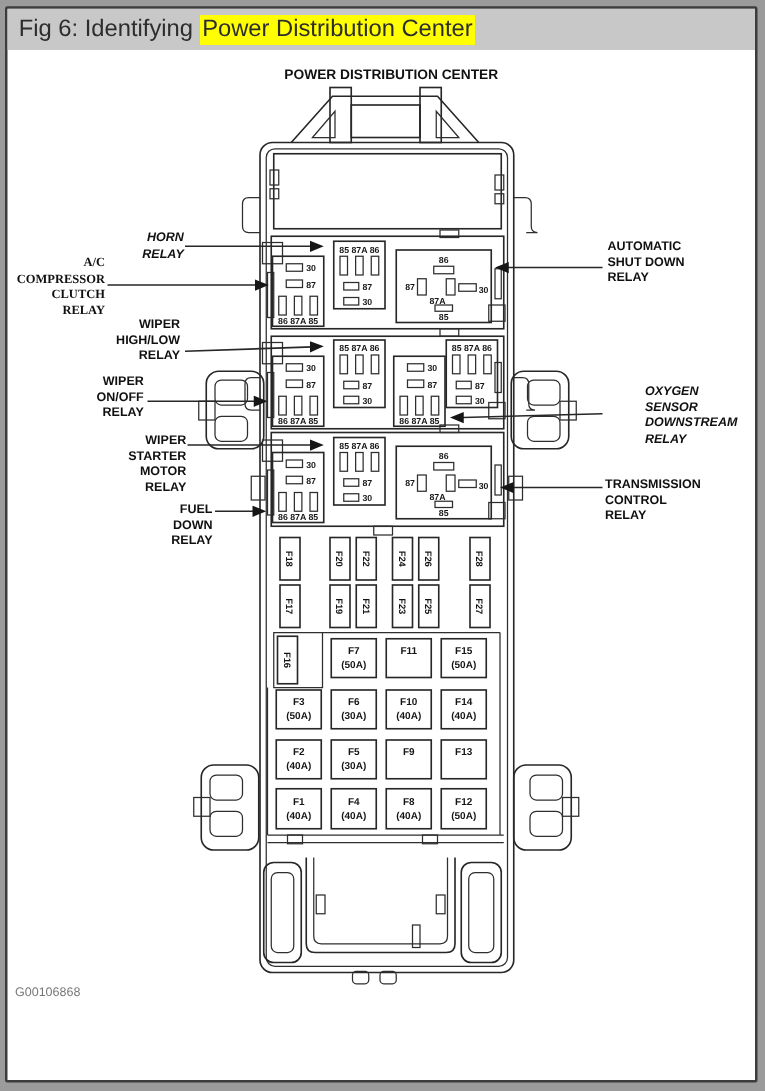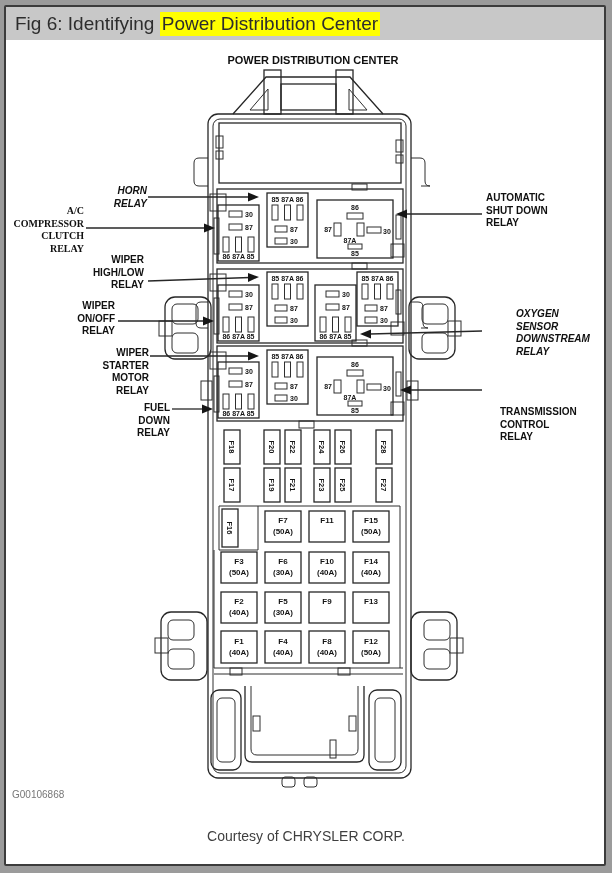--- a/index.html
+++ b/index.html
@@ -54,21 +54,21 @@
   <div class="lbl r" style="right:442px;top:402px;">FUEL
 DOWN
 RELAY</div>
   <div class="lbl" style="left:486px;top:192px;">AUTOMATIC
 SHUT DOWN
 RELAY</div>
   <div class="lbl" style="left:516px;top:308px;font-style:italic;">OXYGEN
 SENSOR
 DOWNSTREAM
 RELAY</div>
-  <div class="lbl" style="left:500px;top:382px;margin-top:24px;">TRANSMISSION
+  <div class="lbl" style="left:484px;top:382px;">TRANSMISSION
 CONTROL
 RELAY</div>
 
   <svg width="612" height="873" viewBox="0 0 612 873">
 
     <g>
       <path class="ln" d="M233,114 L266,77 L350,77 L383,114"></path>
       <rect class="ln" x="264" y="70" width="17" height="44"></rect>
       <rect class="ln" x="336" y="70" width="17" height="44"></rect>
       <rect class="ln" x="281" y="84" width="55" height="26"></rect>
@@ -383,14 +383,13 @@
       <path class="ln" d="M150,356 H250"></path>
         <polygon class="fil" points="259,356 248,351.5 248,360.5"></polygon>
       <path class="ln" d="M172,409 H204"></path>
         <polygon class="fil" points="213,409 202,404.5 202,413.5"></polygon>
       <path class="ln" d="M410,390 H482"></path>
         <polygon class="fil" points="400,390 411,385.5 411,394.5"></polygon>
     </g>
   </svg>
 
   <div id="gcode">G00106868</div>
-  <div id="courtesy">Courtesy of CHRYSLER CORP.</div>
 </div>
 
 </body></html>

